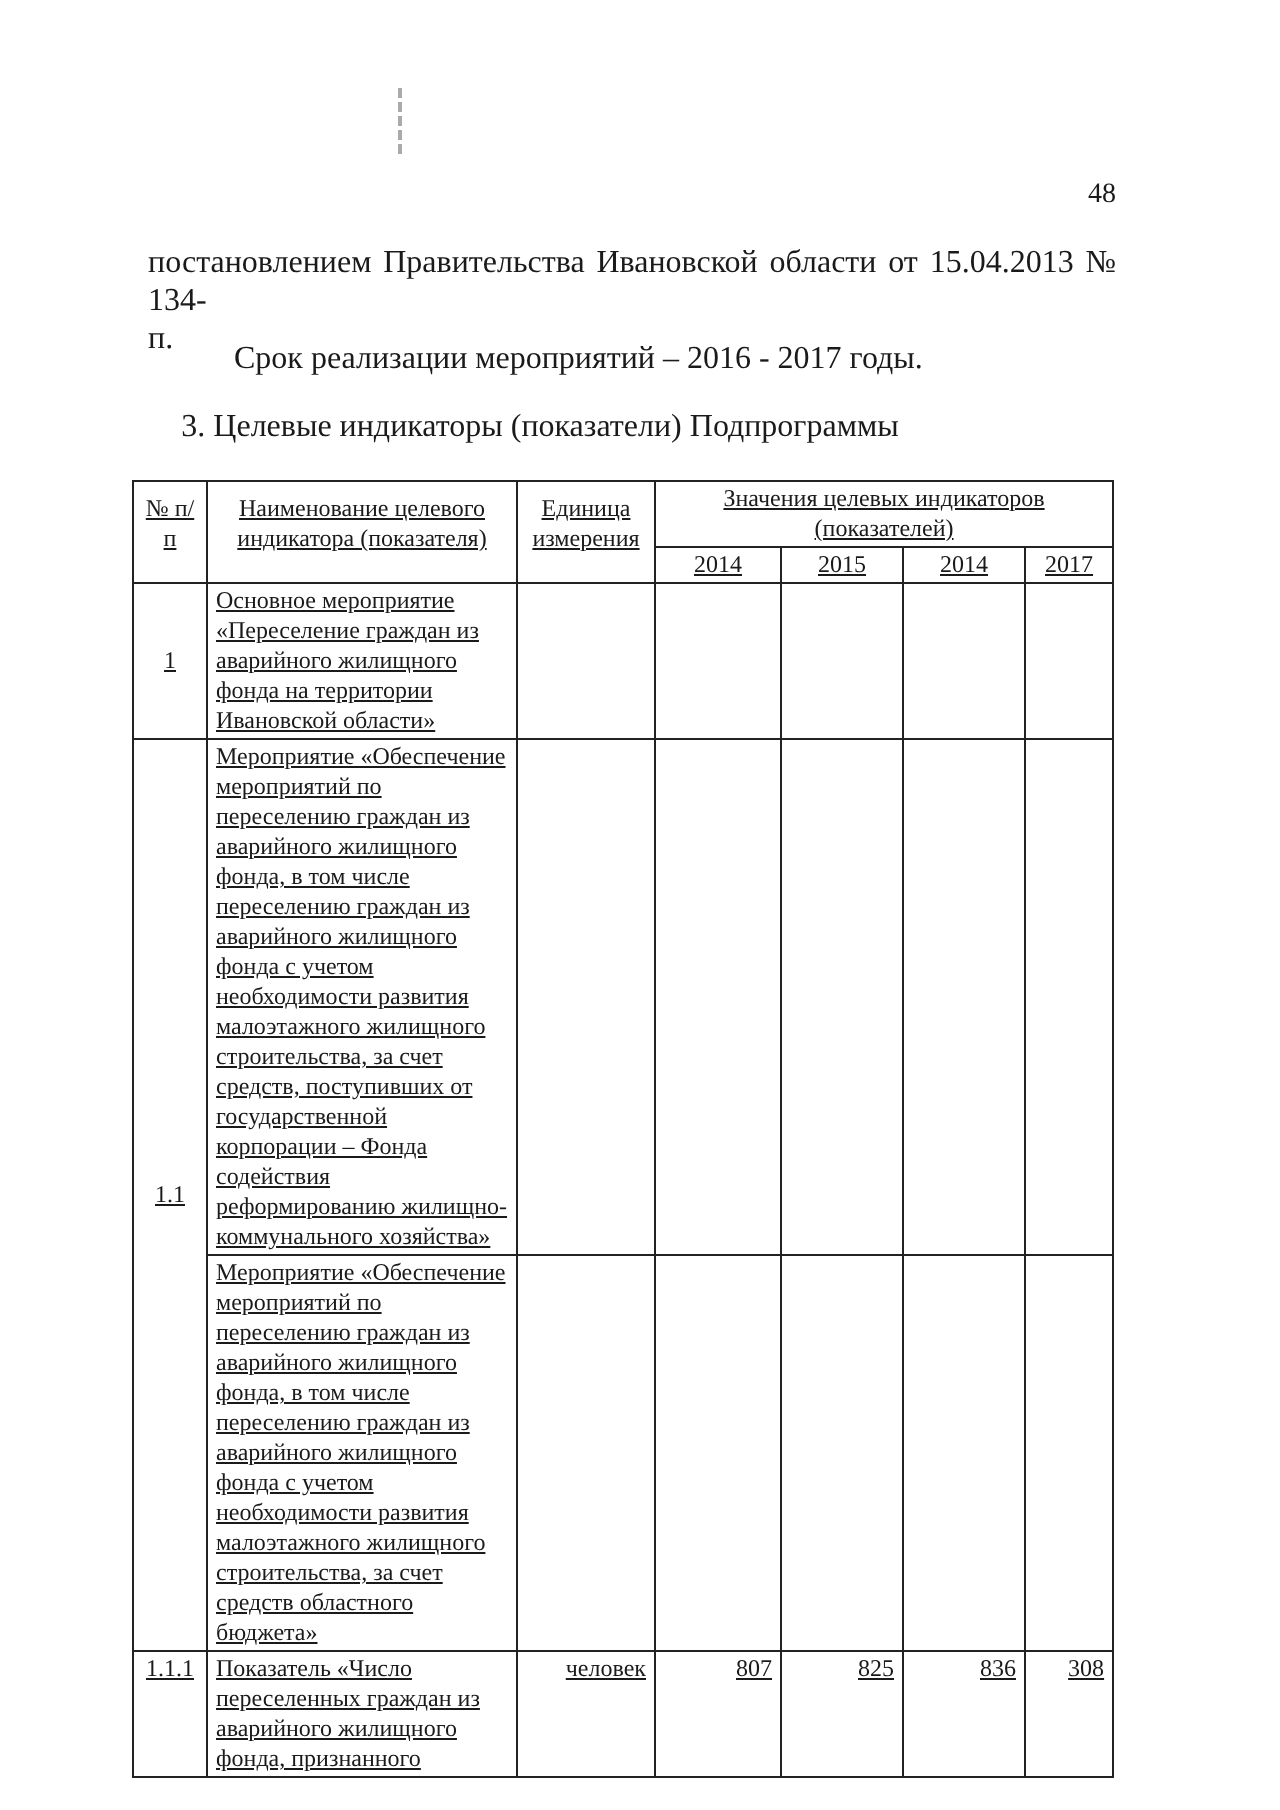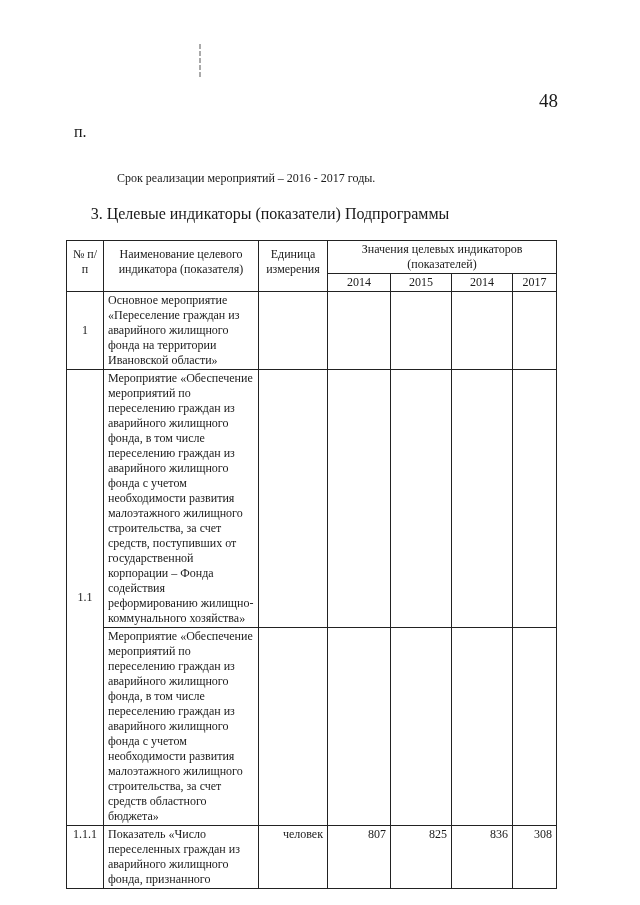--- a/index.html
+++ b/index.html
@@ -2,44 +2,45 @@
 <html><head>
 <meta charset="utf-8">
 <style>
   html, body { margin: 0; padding: 0; background: #ffffff; }
   body {
     width: 640px; height: 905px; position: relative; overflow: hidden;
     font-family: "Liberation Serif", "DejaVu Serif", serif; color: #1a1a1a;
   }
   .scan-mark { position: absolute; left: 199px; top: 44px; width: 2px; height: 34px;
     background: repeating-linear-gradient(#aaa 0 5px, transparent 5px 7px); }
-  .page-num { position: absolute; right: 82px; top: 90px; font-size: 19px; }
+  .page-num { position: absolute; right: 82px; top: 90px; font-size: 14px; }
   .para { position: absolute; left: 74px; width: 484px; font-size: 16px; line-height: 19px; text-align: justify; }
   .p1 { top: 122px; }
   .p1 .last { text-align: justify; text-align-last: justify; display: block; }
-  .p2 { position: absolute; left: 117px; top: 171px; font-size: 12px; }
+  .p2 { position: absolute; left: 117px; top: 171px; font-size: 16px; }
   .heading { position: absolute; left: 0; width: 540px; top: 205px; text-align: center; font-size: 16px; }
   table.ind {
     position: absolute; left: 66px; top: 240px; width: 490px;
     border-collapse: collapse; table-layout: fixed; font-size: 12px; line-height: 15px;
   }
-  table.ind td, table.ind th { border: 1px solid #222; padding: 1px 4px; vertical-align: top; font-weight: normal; }
+  table.ind td, table.ind th { border: 1px solid #222; padding: 1px 4px; vertical-align: top; font-weight: normal; text-decoration: underline; }
   table.ind th { text-align: center; vertical-align: top; }
   .c-num { text-align: center; }
   .vmid { vertical-align: middle !important; }
   .center { text-align: right; }
 </style>
 </head>
 <body>
 
 <div class="scan-mark"></div>
 
 <div class="page-num">48</div>
 
 <div class="para p1">
+  <span class="last">постановлением Правительства Ивановской области от 15.04.2013 № 134-</span>
   <span style="display:block">п.</span>
 </div>
 
 <div class="p2">Срок реализации мероприятий – 2016 - 2017 годы.</div>
 
 <div class="heading">3. Целевые индикаторы (показатели) Подпрограммы</div>
 
 <table class="ind">
   <colgroup>
     <col style="width:37px">

